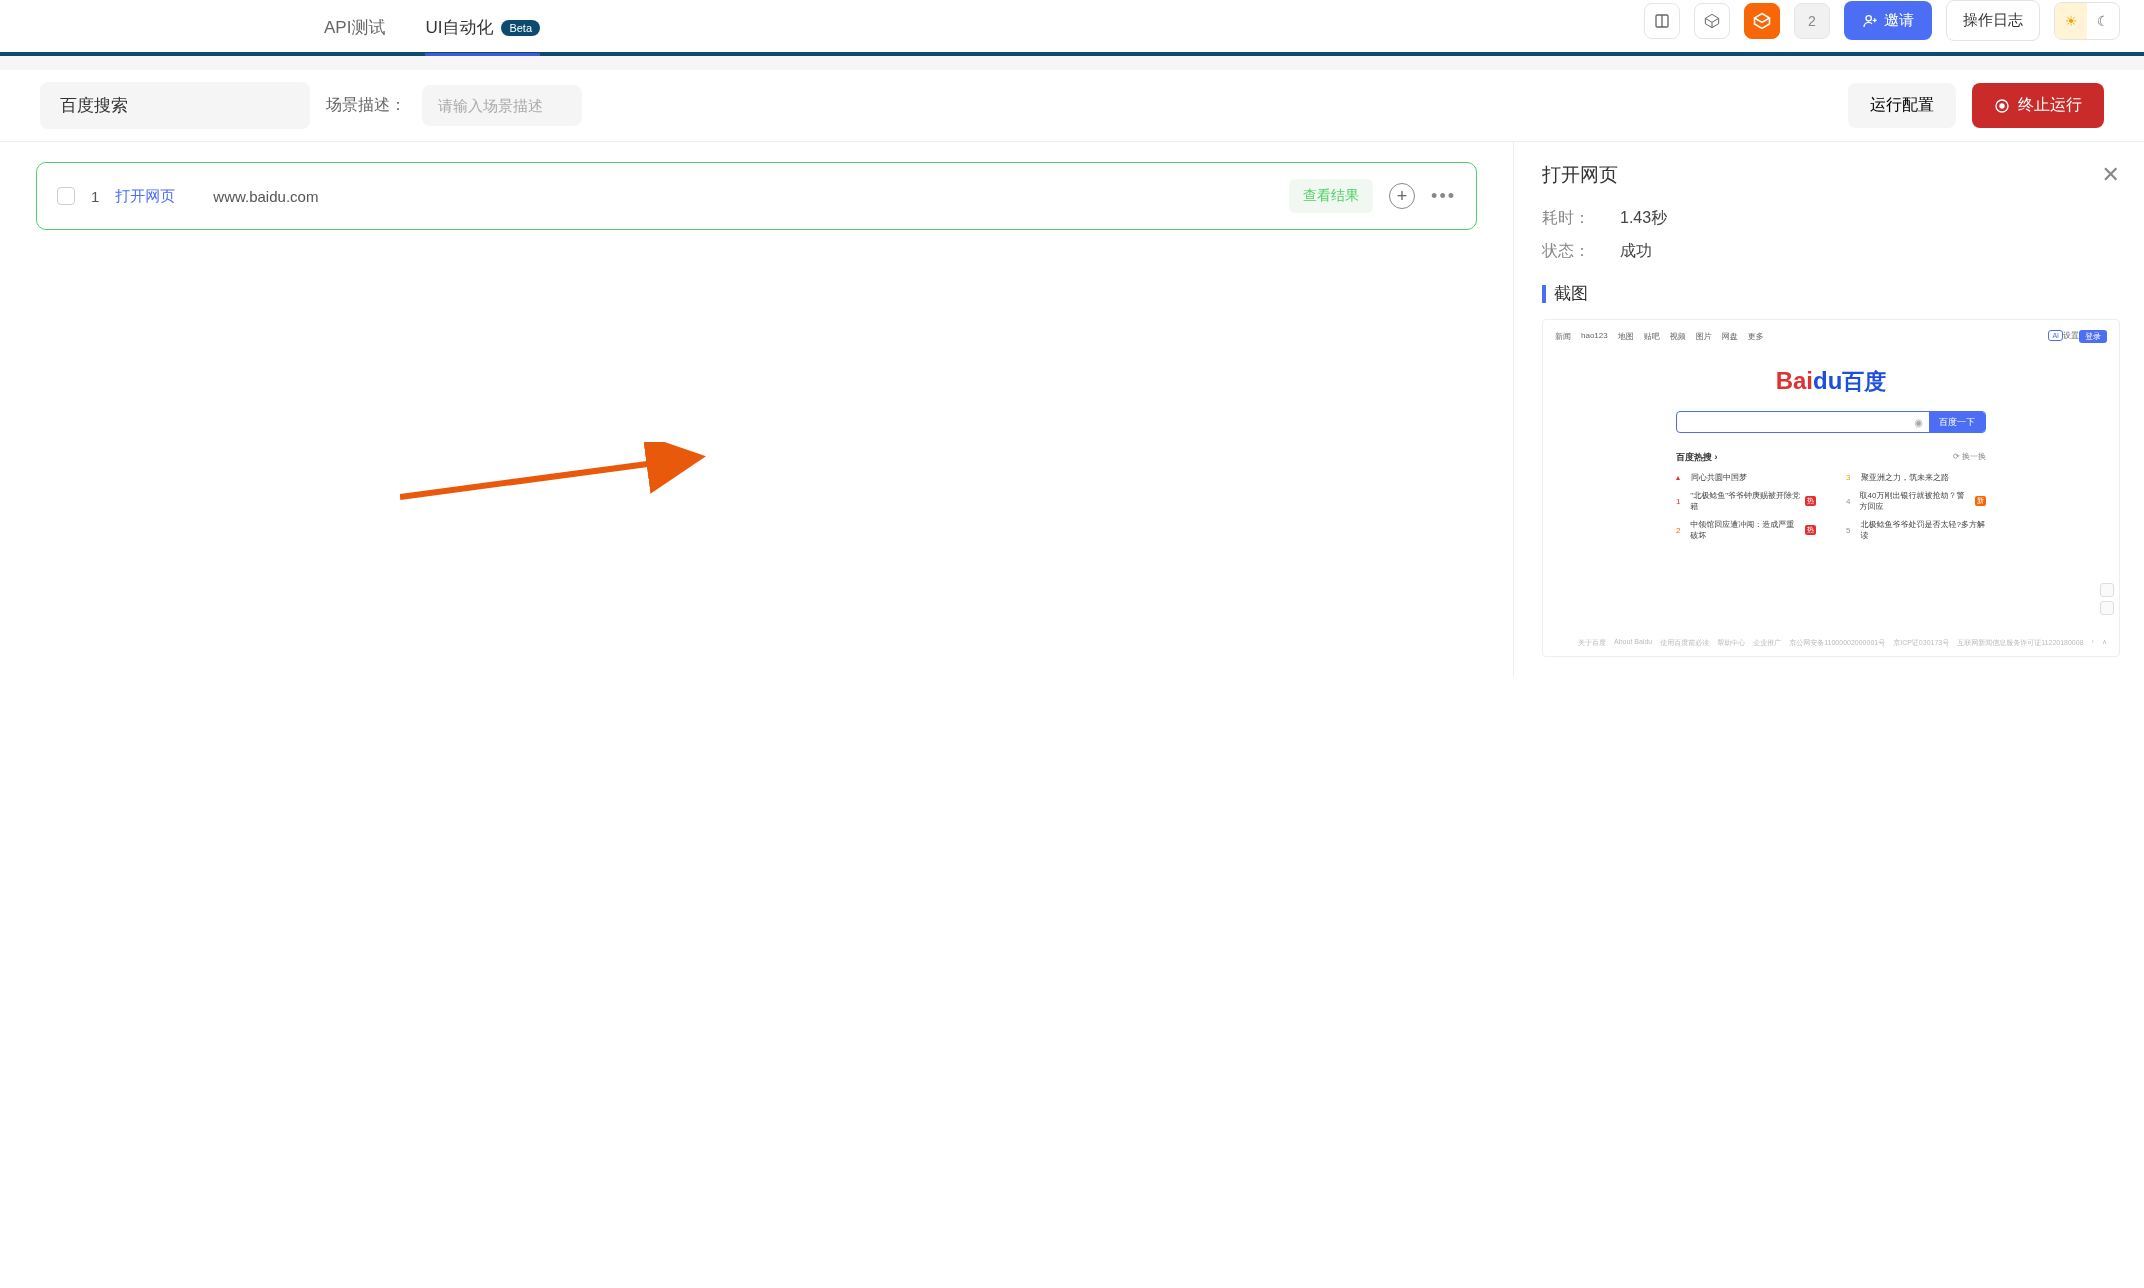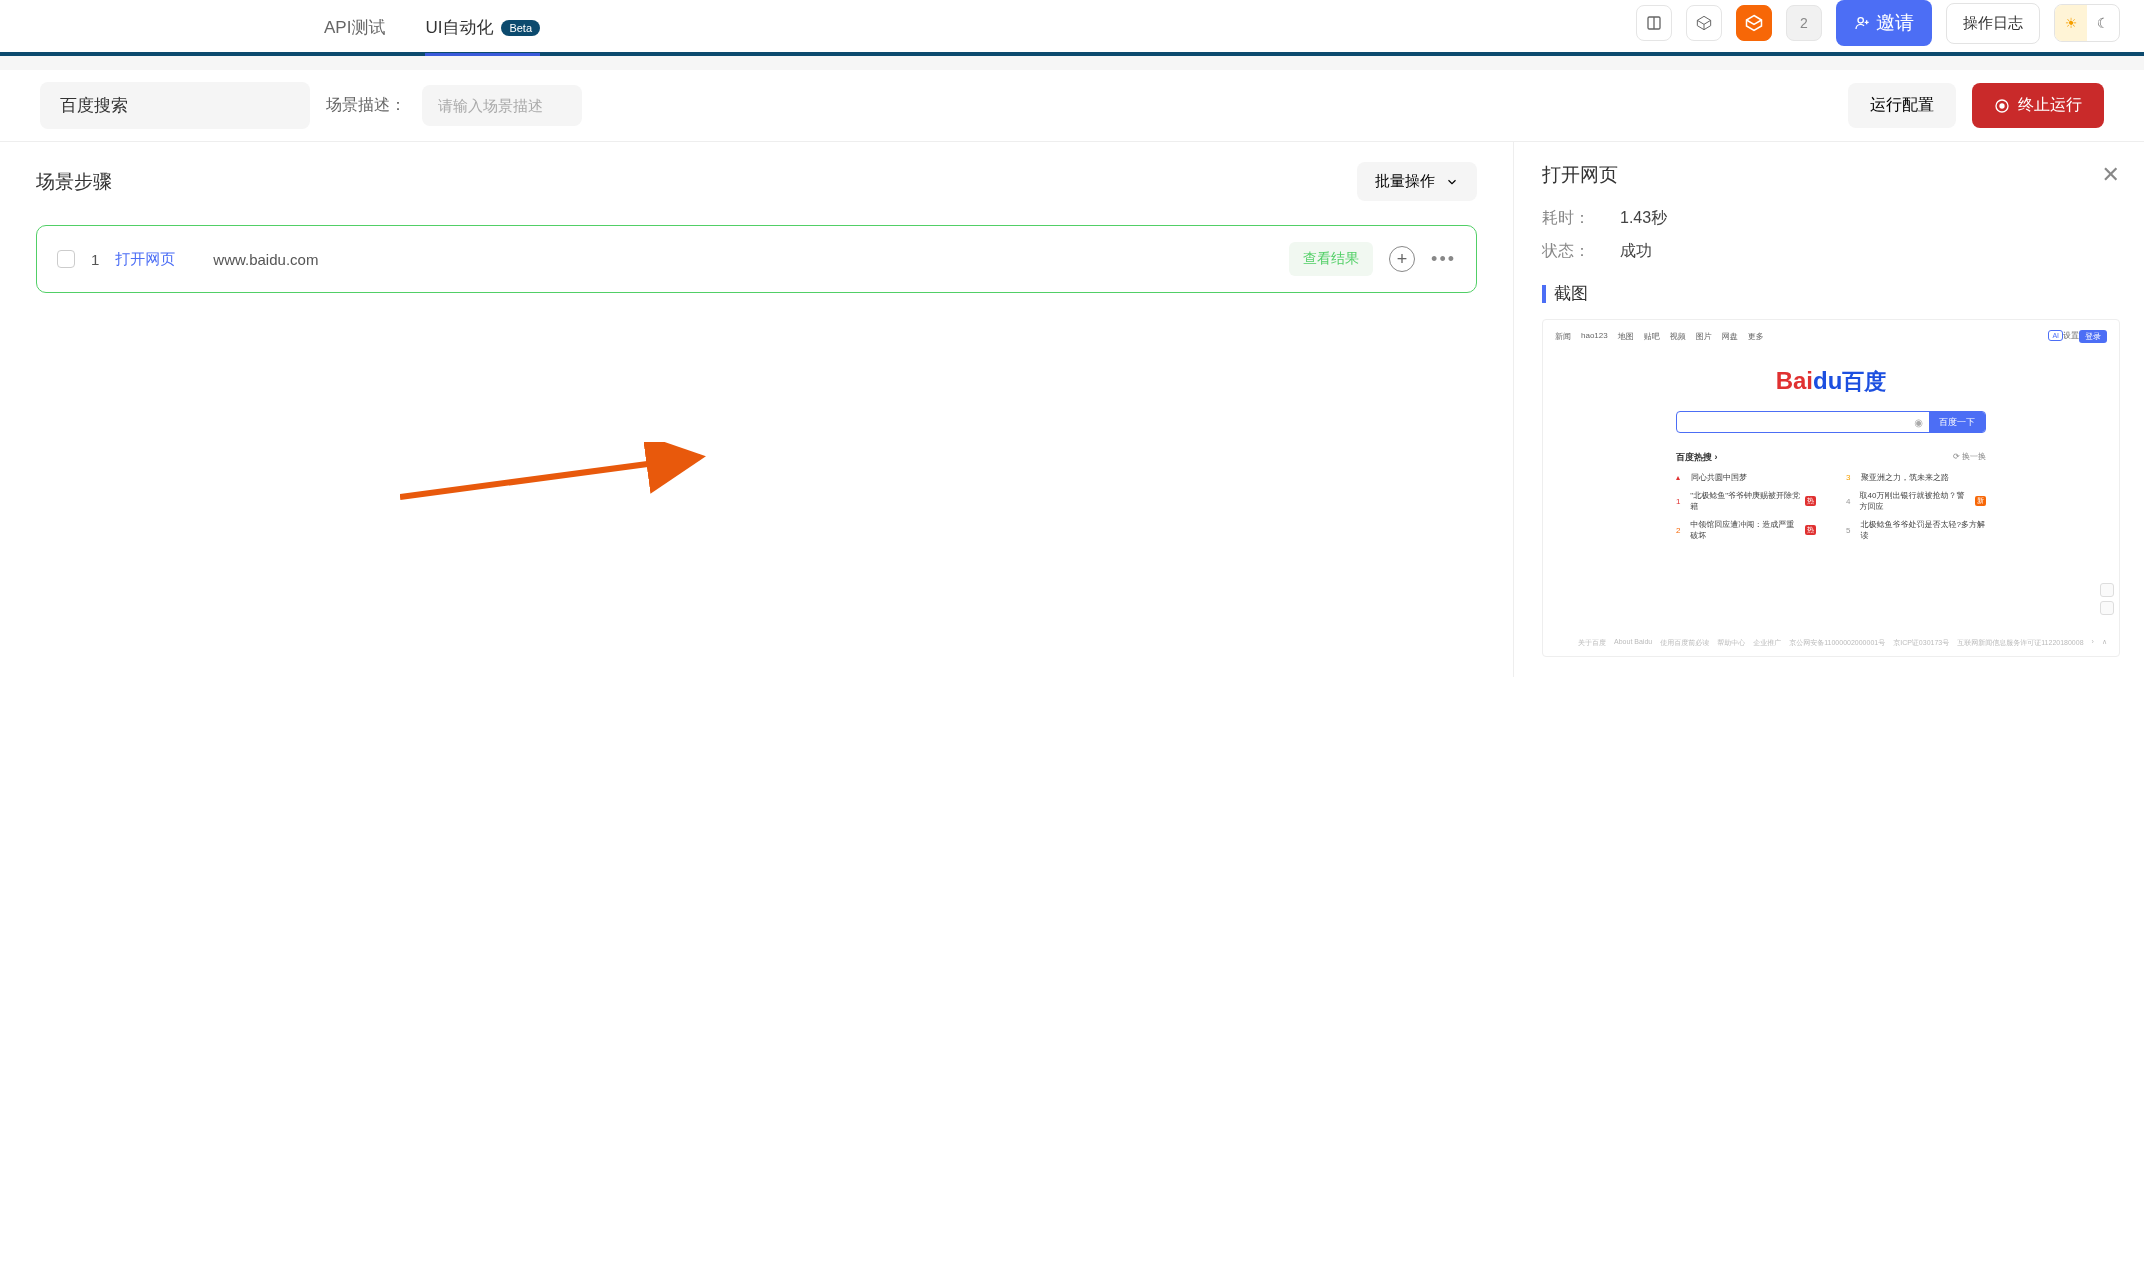--- a/index.html
+++ b/index.html
@@ -7,21 +7,21 @@
 .top-nav { height: 56px; display: flex; align-items: flex-start; padding: 0 24px; border-bottom: 4px solid #0c4a6e; position: relative; }
 .nav-tabs { display: flex; gap: 40px; margin-left: 300px; }
 .nav-tab { font-size: 17px; color: #666; padding: 16px 0; cursor: pointer; position: relative; display: flex; align-items: center; gap: 8px; }
 .nav-tab.active { color: #333; font-weight: 500; }
 .nav-tab.active::after { content: ""; position: absolute; bottom: -1px; left: 0; right: 0; height: 3px; background: #3b5bdb; }
 .beta-badge { background: #0c4a6e; color: #fff; font-size: 11px; padding: 2px 8px; border-radius: 10px; }
 .nav-right { margin-left: auto; display: flex; align-items: center; gap: 14px; }
 .icon-btn { width: 36px; height: 36px; border: 1px solid #e5e5e5; border-radius: 8px; display: flex; align-items: center; justify-content: center; background: #fff; cursor: pointer; color: #666; }
 .icon-btn.orange { background: #f76707; border-color: #f76707; color: #fff; }
 .icon-btn.gray { background: #f1f1f1; color: #888; }
-.invite-btn { background: #4c6ef5; color: #fff; border: none; border-radius: 8px; padding: 10px 18px; font-size: 19px; cursor: pointer; display: flex; align-items: center; gap: 6px; }
+.invite-btn { background: #4c6ef5; color: #fff; border: none; border-radius: 8px; padding: 10px 18px; font-size: 15px; cursor: pointer; display: flex; align-items: center; gap: 6px; }
 .log-btn { background: #fff; border: 1px solid #e3e3e3; border-radius: 8px; padding: 10px 16px; font-size: 15px; cursor: pointer; color: #333; }
 .theme-toggle { display: flex; border: 1px solid #e3e3e3; border-radius: 8px; overflow: hidden; }
 .theme-half { width: 32px; height: 36px; display: flex; align-items: center; justify-content: center; cursor: pointer; }
 .theme-half.light { background: #fff4d6; color: #f59f00; }
 .theme-half.dark { color: #666; }
 
 .gap-bar { height: 14px; background: #f6f6f6; }
 
 .sub-header { display: flex; align-items: center; padding: 12px 40px; gap: 16px; border-bottom: 1px solid #eee; }
 .scene-name { background: #f5f5f5; border-radius: 8px; padding: 12px 20px; min-width: 270px; font-size: 17px; }
@@ -159,29 +159,20 @@
           <circle cx="12" cy="12" r="9" fill="none" stroke="currentColor" stroke-width="2"></circle>
           <circle cx="12" cy="12" r="4" fill="currentColor"></circle>
         </svg>
       <span>终止运行</span>
     </button>
   </div>
 </div>
 
 <div class="main-content">
   <div class="left-panel">
-    <div class="panel-header">
-      <div class="panel-title">场景步骤</div>
-      <button class="batch-btn">
-        <span>批量操作</span>
-        <svg width="14" height="14" viewBox="0 0 24 24">
-            <path d="M6 9 L12 15 L18 9" fill="none" stroke="currentColor" stroke-width="2"></path>
-          </svg>
-      </button>
-    </div>
 
     <div class="step-card">
       <div class="step-checkbox"></div>
       <span class="step-num">1</span>
       <span class="step-action">打开网页</span>
       <span class="step-target">www.baidu.com</span>
       <div class="step-spacer"></div>
       <button class="view-result-btn">查看结果</button>
       <div class="add-icon">+</div>
       <div class="more-icon">•••</div>

